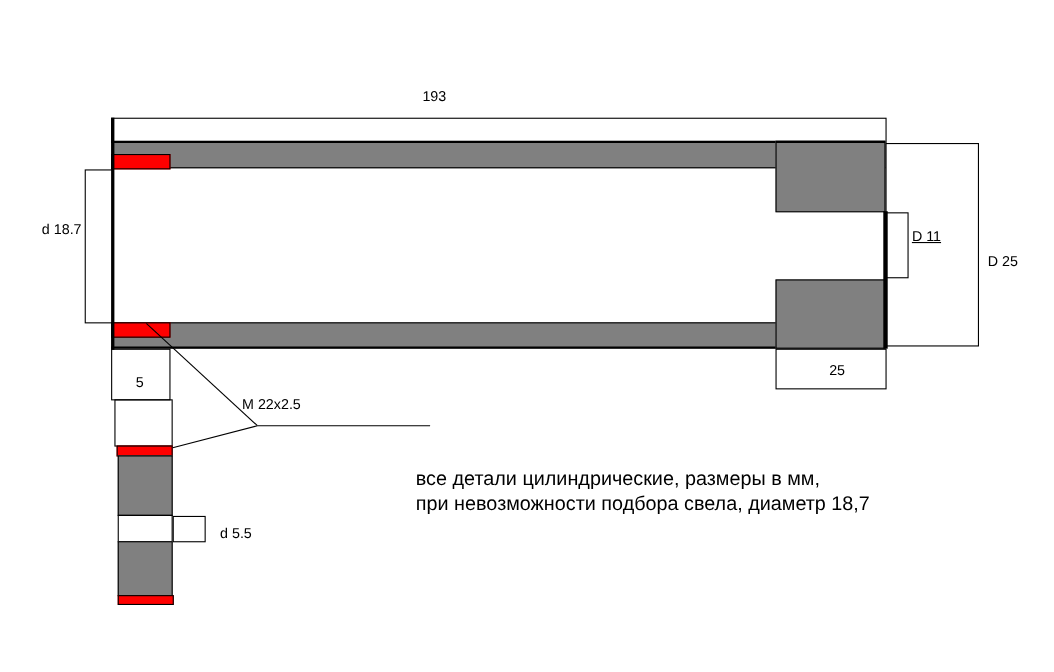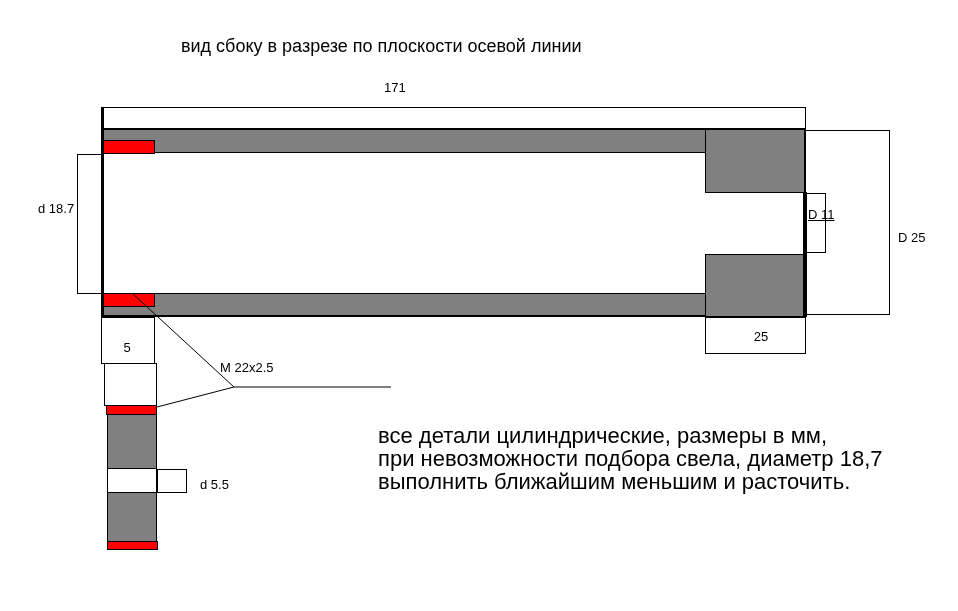--- a/index.html
+++ b/index.html
@@ -2,21 +2,21 @@
 <html style="--metal: #808080; --highlight: #ff0000; --line: #000000; --background: #ffffff;"><head>
 <meta charset="utf-8">
 <style>
   html,body{margin:0;padding:0;background:#fff;}
   .canvas{
     position:relative;width:958px;height:611px;background:var(--background,#fff);
     font-family:"Liberation Sans",sans-serif;color:#000;overflow:hidden;
   }
   .canvas *{box-sizing:border-box;}
   .lbl{position:absolute;font-size:13px;line-height:14px;white-space:nowrap;}
-  .txt{position:absolute;font-size:22px;line-height:23px;white-space:nowrap;}
+  .txt{position:absolute;font-size:18px;line-height:23px;white-space:nowrap;}
   .outline{position:absolute;border:1px solid #000;background:transparent;}
   .metal{position:absolute;background:var(--metal,#808080);border:1px solid #000;}
   .thread{position:absolute;background:var(--highlight,#ff0000);border:1px solid #000;}
   .thick{position:absolute;background:var(--line,#000);}
 
   
   .top-dim-box{left:101px;top:107px;width:705px;height:23px;}
   .top-bar{left:101px;top:128px;width:704px;height:25px;border:none;border-top:2px solid #000;border-bottom:1px solid #000;}
   .upper-right-block{left:705px;top:128px;width:100px;height:65px;border-top:2px solid #000;}
   .bottom-bar{left:101px;top:293px;width:704px;height:24px;border:none;border-top:1px solid #000;border-bottom:2px solid #000;}
@@ -39,38 +39,37 @@
   .gray-a{left:107px;top:414px;width:50px;height:55px;}
   .box-b{left:107px;top:468px;width:50px;height:25px;}
   .side-square{left:157px;top:469px;width:30px;height:24px;}
   .gray-c{left:107px;top:492px;width:50px;height:50px;}
   .red-2{left:107px;top:541px;width:51px;height:9px;}
 
   
   .title{left:181px;top:35px;font-size:18px;line-height:22px;white-space:nowrap;position:absolute;}
   .lbl-105{left:384px;top:81px;}
   .lbl-d187{left:38px;top:202px;}
-  .lbl-d11{left:808px;top:208px;text-decoration:underline;}
+  .lbl-d11{left:829px;top:208px;text-decoration:underline;}
   .lbl-d25{left:898px;top:211px;margin-top:20px;}
   .lbl-25{left:705px;top:330px;width:112px;text-align:center;}
   .lbl-5{left:106px;top:341px;width:42px;text-align:center;}
   .lbl-m22{left:220px;top:361px;}
   .lbl-d55{left:200px;top:478px;text-align:right;}
 
   .notes{left:378px;top:424px;}
   .leaders{position:absolute;left:0;top:0;width:958px;height:611px;pointer-events:none;}
 </style>
 </head>
 <body>
 
 <div class="canvas">
 
-  <div class="title">вид сбоку в разрезе по плоскости осевой линии</div>
 
-  <div class="lbl lbl-105">171</div>
+  <div class="lbl lbl-105">193</div>
   <div class="outline top-dim-box"></div>
 
   <div class="metal top-bar"></div>
   <div class="metal upper-right-block"></div>
   <div class="metal bottom-bar"></div>
   <div class="metal lower-right-block"></div>
 
   <div class="thread red-top"></div>
   <div class="thread red-bottom"></div>
 
@@ -101,16 +100,15 @@
   <svg class="leaders" viewBox="0 0 958 611" xmlns="http://www.w3.org/2000/svg">
     <line x1="133" y1="294" x2="234" y2="387" stroke="#000" stroke-width="1"></line>
     <line x1="157" y1="407" x2="234" y2="387" stroke="#000" stroke-width="1"></line>
     <line x1="234" y1="387" x2="391" y2="387" stroke="#000" stroke-width="1"></line>
   </svg>
   <div class="lbl lbl-m22">M 22x2.5</div>
 
   <div class="txt notes">
     <div>все детали цилиндрические, размеры в мм,</div>
     <div>при невозможности подбора свела, диаметр 18,7</div>
-    <div>выполнить ближайшим меньшим и расточить.</div>
   </div>
 
 </div>
 
 </body></html>

